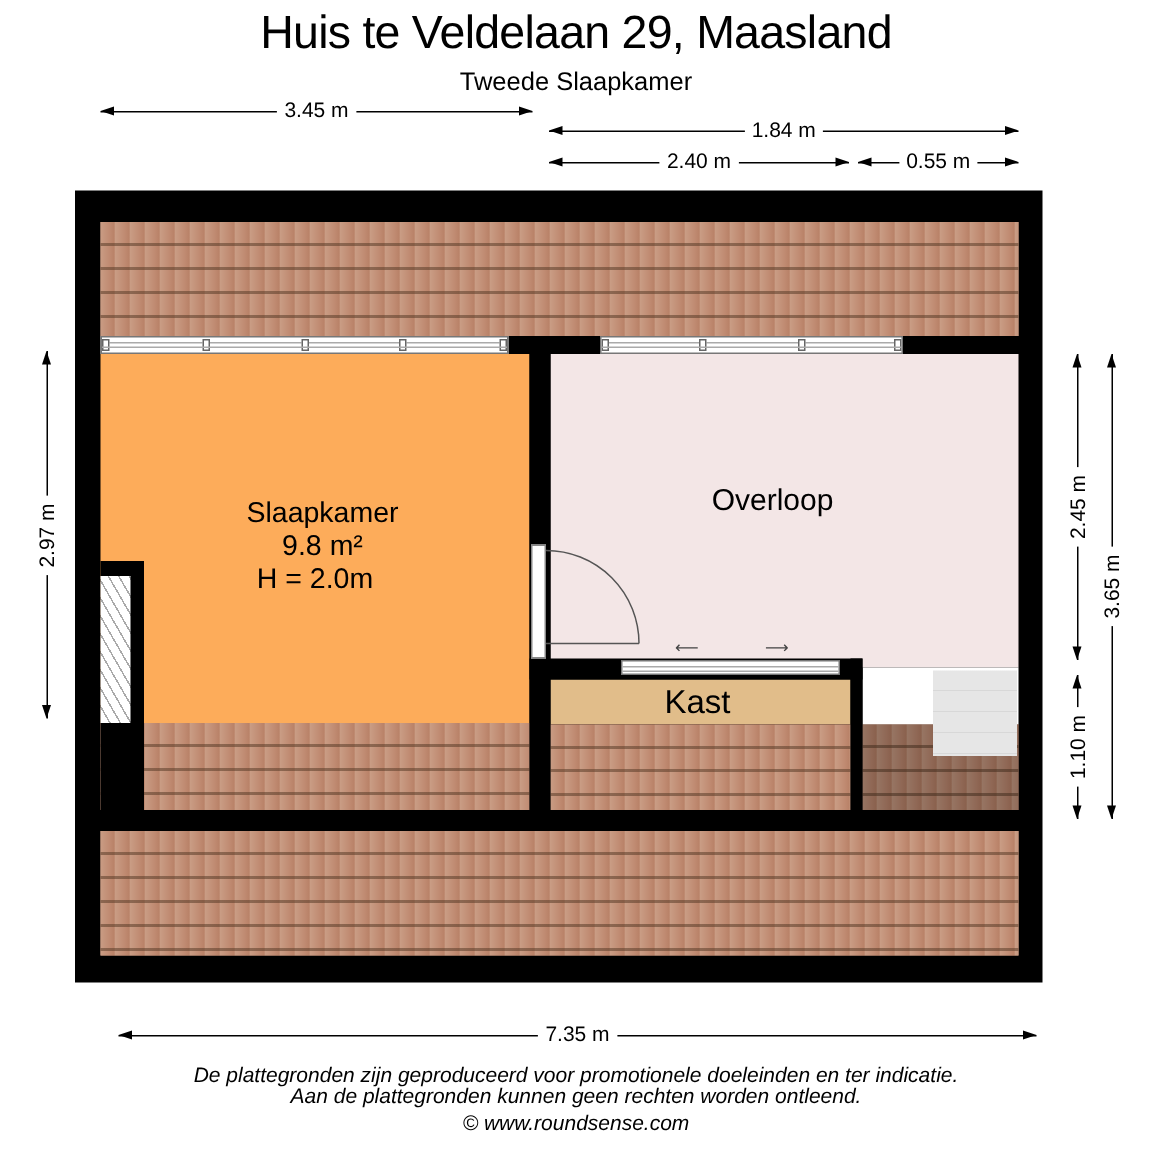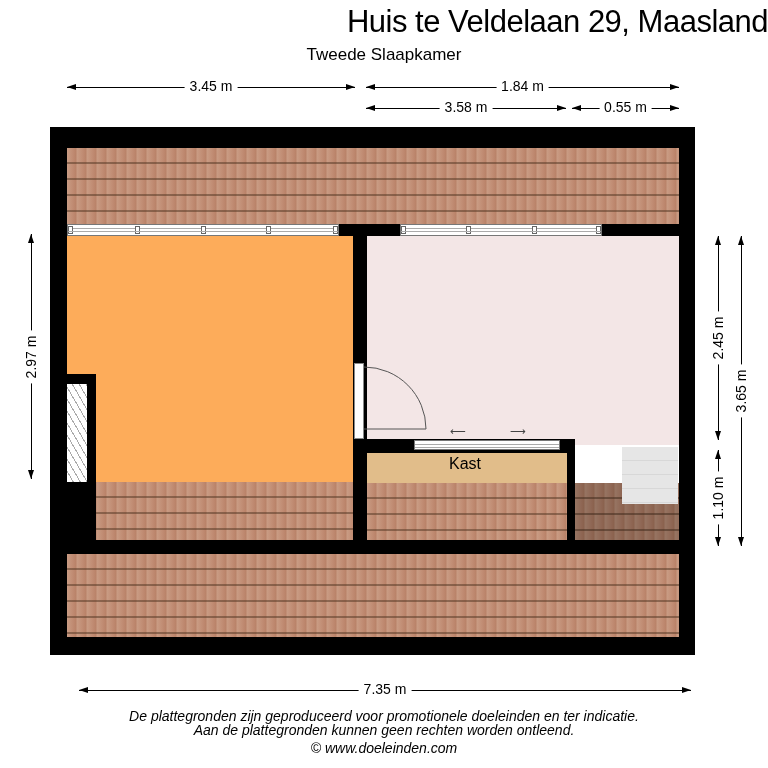--- a/index.html
+++ b/index.html
@@ -1,18 +1,18 @@
 <!DOCTYPE html>
 <html><head>
 <meta charset="utf-8">
 <style>
   html,body{margin:0;padding:0;background:#fff;}
   body{width:768px;height:768px;position:relative;overflow:hidden;font-family:"Liberation Sans",sans-serif;color:#000;}
   .abs{position:absolute;}
-  .title{left:0;top:4px;width:768px;text-align:right;font-size:31px;letter-spacing:-0.5px;}
+  .title{left:0;top:4px;width:768px;text-align:center;font-size:31px;letter-spacing:-0.5px;}
   .subtitle{left:0;top:45px;width:768px;text-align:center;font-size:17px;}
   .dim-h{height:14px;}
   .dim-h .line{position:absolute;left:0;right:0;top:7px;height:1px;background:#000;}
   .dim-h .ah-l{position:absolute;left:0;top:4px;width:0;height:0;border-top:3.5px solid transparent;border-bottom:3.5px solid transparent;border-right:9px solid #000;}
   .dim-h .ah-r{position:absolute;right:0;top:4px;width:0;height:0;border-top:3.5px solid transparent;border-bottom:3.5px solid transparent;border-left:9px solid #000;}
   .dim-h .lbl{position:absolute;left:50%;top:-2px;transform:translateX(-50%);background:#fff;padding:0 5px;font-size:14px;white-space:nowrap;}
   .dim-v{width:14px;}
   .dim-v .line{position:absolute;top:0;bottom:0;left:7px;width:1px;background:#000;}
   .dim-v .ah-t{position:absolute;top:0;left:4px;width:0;height:0;border-left:3.5px solid transparent;border-right:3.5px solid transparent;border-bottom:9px solid #000;}
   .dim-v .ah-b{position:absolute;bottom:0;left:4px;width:0;height:0;border-left:3.5px solid transparent;border-right:3.5px solid transparent;border-top:9px solid #000;}
@@ -29,37 +29,37 @@
   .win .mull{position:absolute;top:1px;width:5px;height:8px;background:#fff;border:1px solid #666;box-sizing:border-box;}
   .room-label{position:absolute;text-align:center;}
   .footer{left:0;width:768px;text-align:center;font-size:14px;font-style:italic;}
 </style>
 </head>
 <body>
 
 <div class="abs title">Huis te Veldelaan 29, Maasland</div>
 <div class="abs subtitle">Tweede Slaapkamer</div>
 
-<div class="abs dim-h" style="left:67px;top:80px;width:288px;">
+<div class="abs dim-h" style="left:67px;top:67px;width:288px;">
   <div class="line"></div>
     <div class="ah-l"></div>
     <div class="ah-r"></div>
   <span class="lbl">3.45 m</span>
 </div>
 <div class="abs dim-h" style="left:366px;top:80px;width:313px;">
   <div class="line"></div>
     <div class="ah-l"></div>
     <div class="ah-r"></div>
   <span class="lbl">1.84 m</span>
 </div>
 <div class="abs dim-h" style="left:366px;top:101px;width:200px;">
   <div class="line"></div>
     <div class="ah-l"></div>
     <div class="ah-r"></div>
-  <span class="lbl">3.58 m</span>
+  <span class="lbl">2.40 m</span>
 </div>
 <div class="abs dim-h" style="left:572px;top:101px;width:107px;">
   <div class="line"></div>
     <div class="ah-l"></div>
     <div class="ah-r"></div>
   <span class="lbl">0.55 m</span>
 </div>
 
 <div class="abs dim-v" style="left:24px;top:234px;height:245px;">
   <div class="line"></div>
@@ -132,25 +132,31 @@
   <div class="abs" style="left:304px;top:236px;width:10px;height:76px;background:#fff;border:1px solid #888;box-sizing:border-box;"></div>
   <svg class="abs" style="left:314px;top:236px;" width="70" height="70" viewBox="0 0 70 70">
     <path d="M0 4 A 62 62 0 0 1 62 66" fill="none" stroke="#555" stroke-width="1"></path>
     <line x1="0" y1="66" x2="62" y2="66" stroke="#555" stroke-width="1"></line>
   </svg>
 
   <div class="abs win" style="left:364px;top:313px;width:146px;height:10px;"></div>
   <div class="abs" style="left:400px;top:298px;font-size:11px;color:#444;">⟵</div>
   <div class="abs" style="left:460px;top:298px;font-size:11px;color:#444;">⟶</div>
 
-  <div class="room-label" style="left:370px;top:328px;width:90px;font-size:16px;">Kast</div>
+  <div class="room-label" style="left:60px;top:205px;width:210px;font-size:19px;line-height:22px;">
+    <div>Slaapkamer</div>
+    <div>9.8 m²</div>
+    <div style="margin-left:-10px;">H = 2.0m</div>
+  </div>
+  <div class="room-label" style="left:390px;top:196px;width:150px;font-size:20px;">Overloop</div>
+  <div class="room-label" style="left:370px;top:328px;width:90px;font-size:22px;">Kast</div>
 </div>
 
 <div class="abs dim-h" style="left:79px;top:683px;width:612px;">
   <div class="line"></div>
     <div class="ah-l"></div>
     <div class="ah-r"></div>
   <span class="lbl">7.35 m</span>
 </div>
 
 <div class="abs footer" style="top:708px;">De plattegronden zijn geproduceerd voor promotionele doeleinden en ter indicatie.</div>
 <div class="abs footer" style="top:722px;">Aan de plattegronden kunnen geen rechten worden ontleend.</div>
-<div class="abs footer" style="top:740px;">© www.doeleinden.com</div>
+<div class="abs footer" style="top:740px;">© www.roundsense.com</div>
 
 </body></html>

